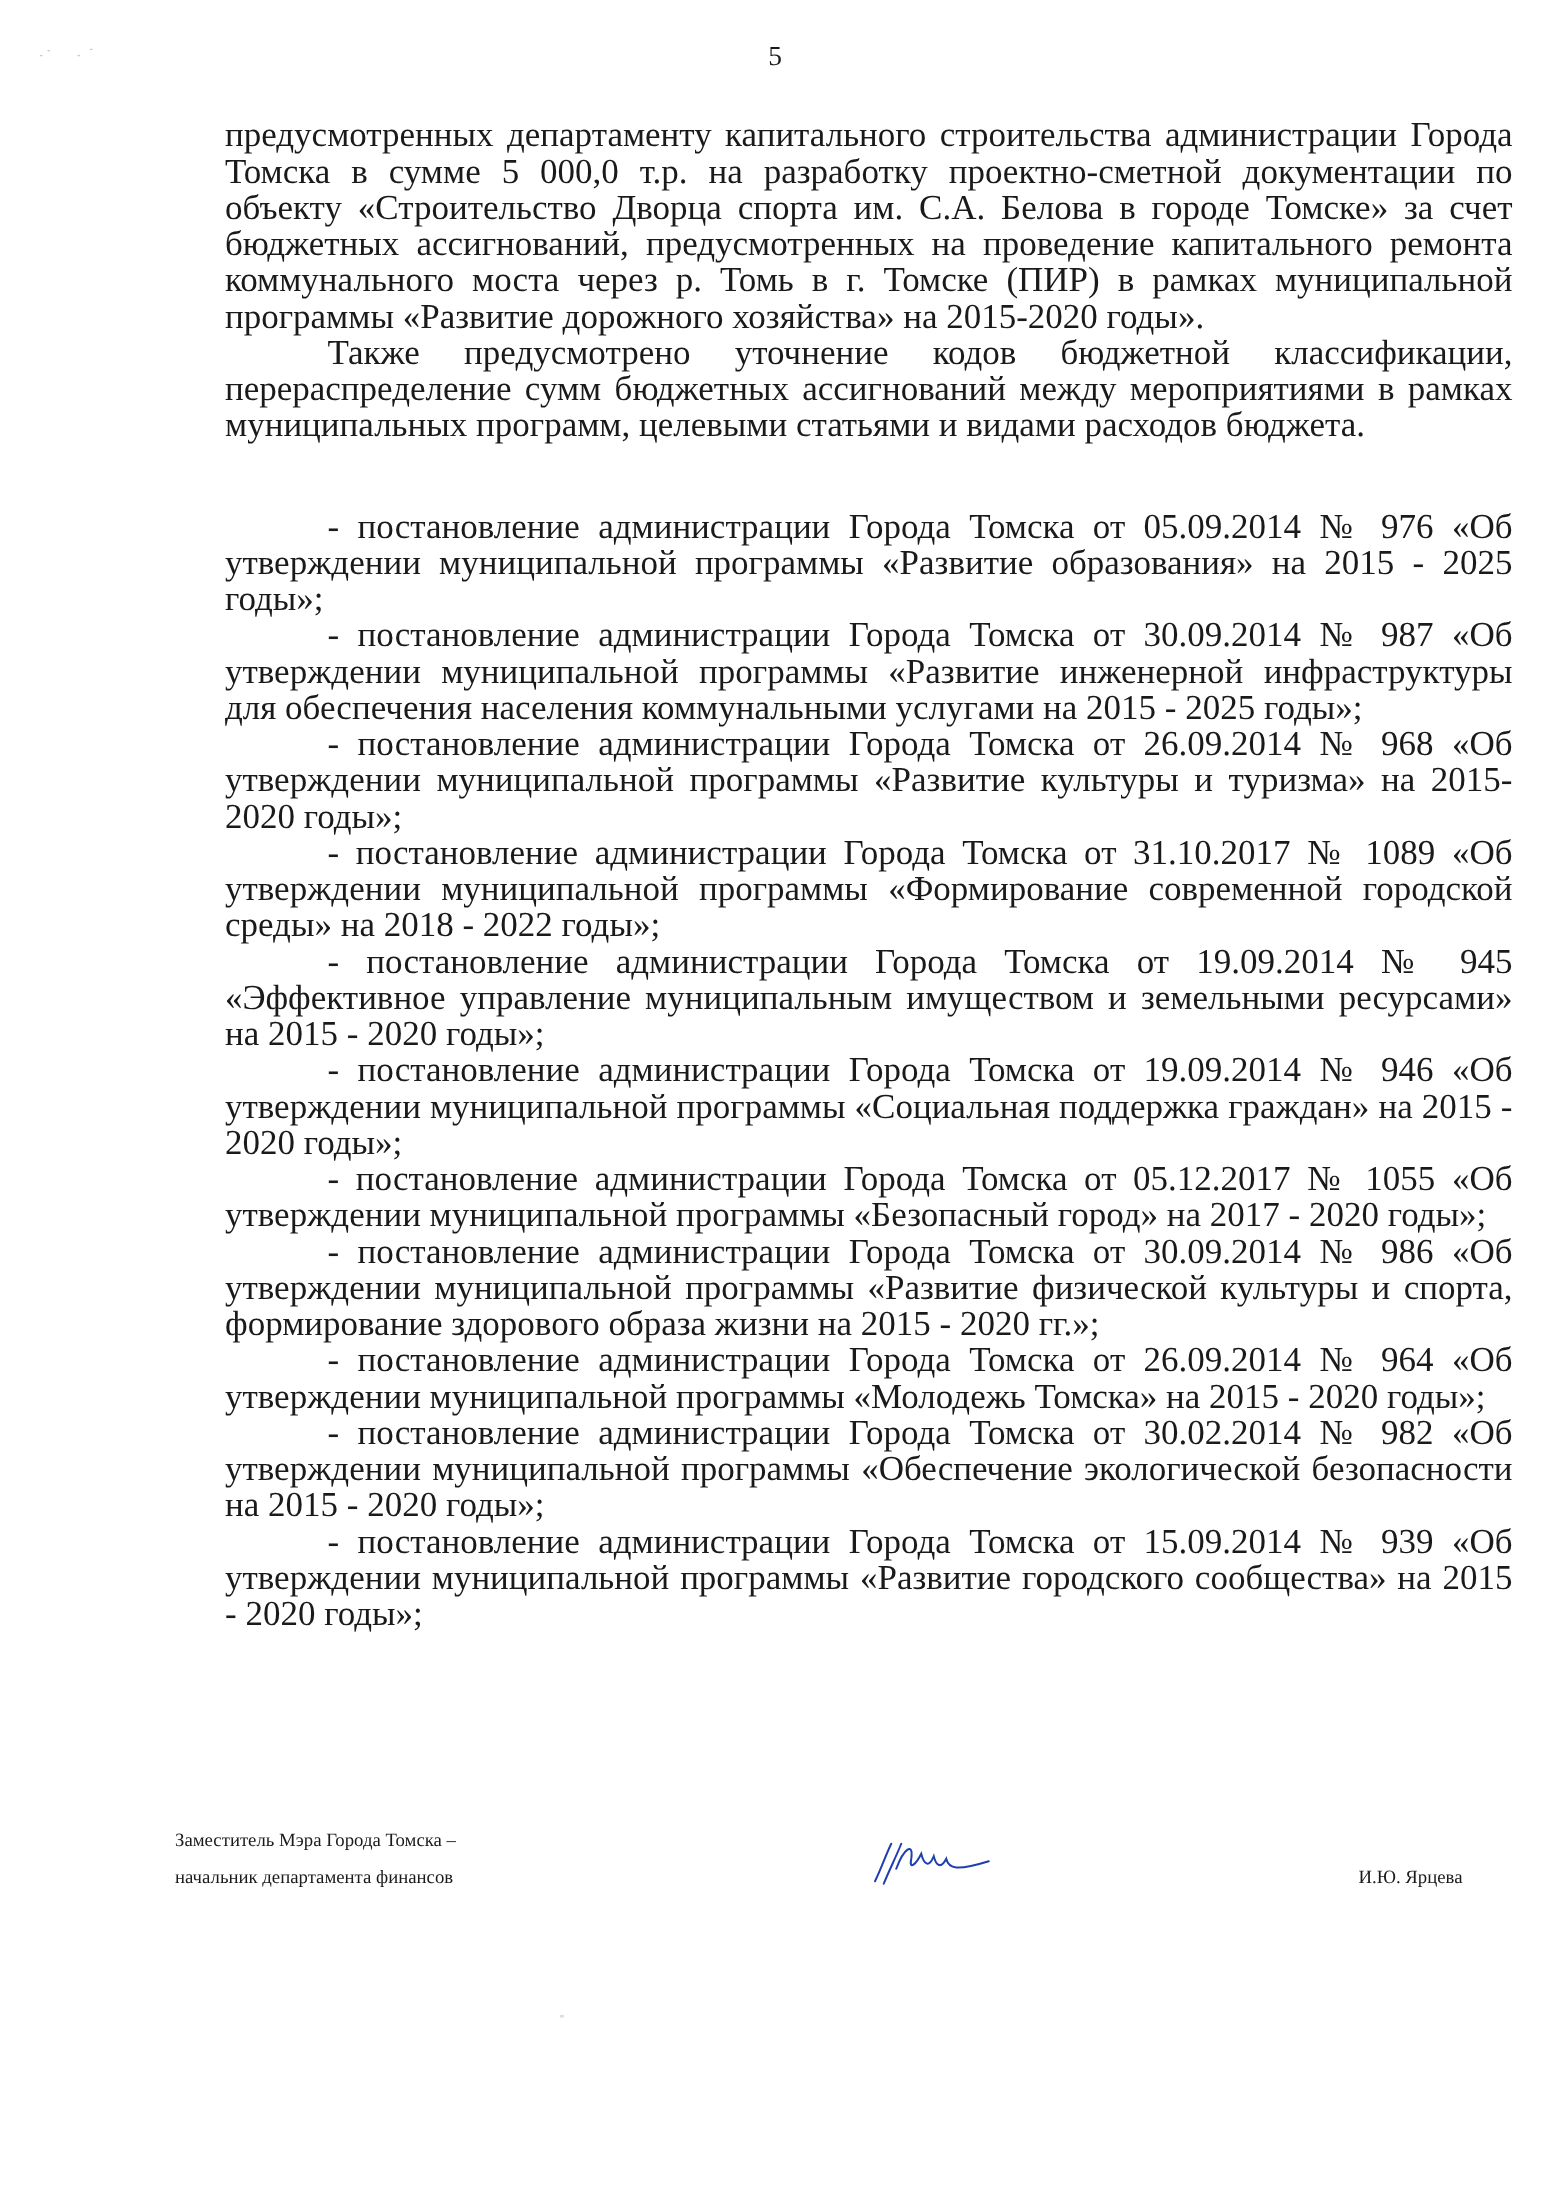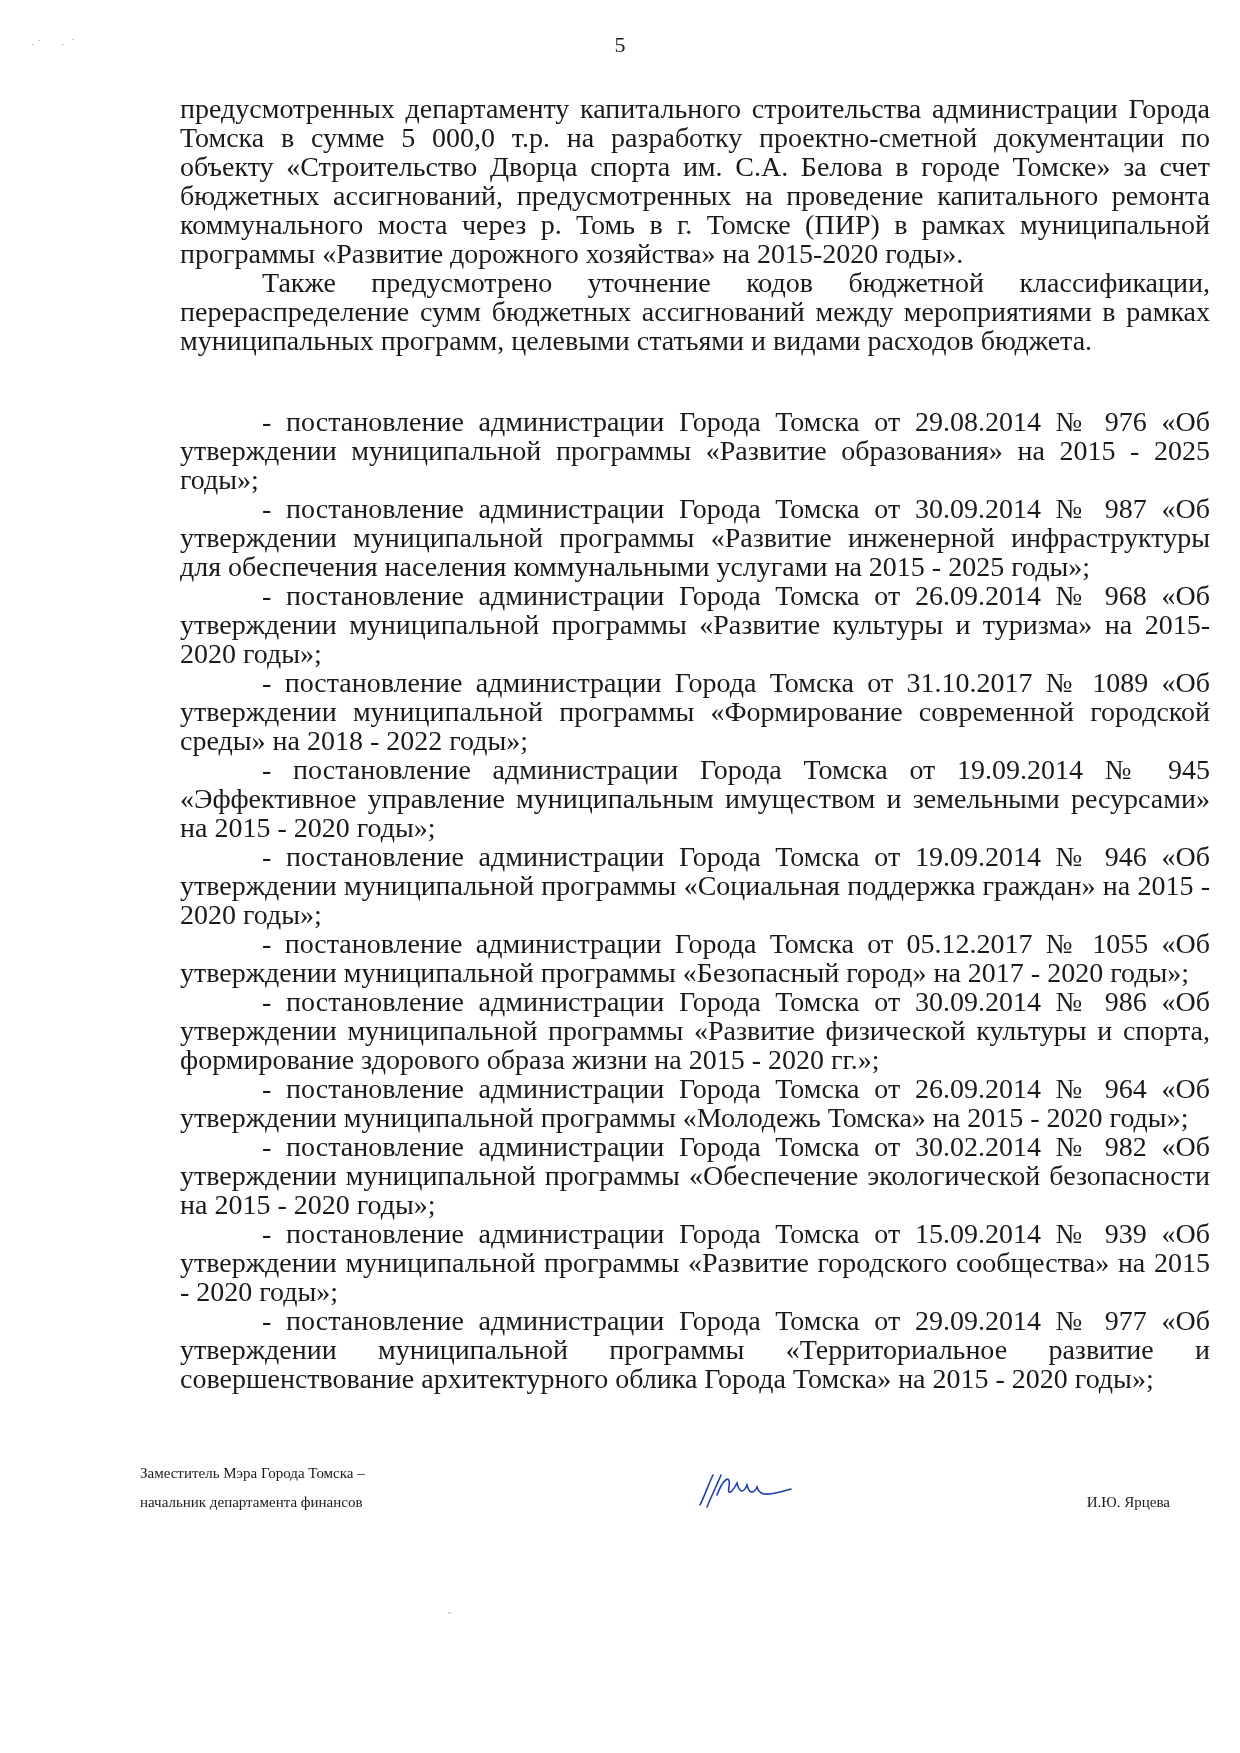--- a/index.html
+++ b/index.html
@@ -41,32 +41,31 @@
   <span style="left:44px;top:1px"></span>
 </div>
 
 <div class="page-number">5</div>
 
 <div class="content">
   <p>предусмотренных департаменту капитального строительства администрации Города Томска в сумме 5 000,0 т.р. на разработку проектно-сметной документации по объекту «Строительство Дворца спорта им. С.А. Белова в городе Томске» за счет бюджетных ассигнований, предусмотренных на проведение капитального ремонта коммунального моста через р. Томь в г. Томске (ПИР) в рамках муниципальной программы «Развитие дорожного хозяйства» на 2015-2020 годы».</p>
   <p class="indent">Также предусмотрено уточнение кодов бюджетной классификации, перераспределение сумм бюджетных ассигнований между мероприятиями в рамках муниципальных программ, целевыми статьями и видами расходов бюджета.</p>
   <div class="gap"></div>
   <div>
-    <p class="item">-  постановление администрации Города Томска от 29.08.2014 № 976 «Об утверждении муниципальной программы «Развитие образования» на 2015 - 2025 годы»;</p>
+    <p class="item">-  постановление администрации Города Томска от 05.09.2014 № 976 «Об утверждении муниципальной программы «Развитие образования» на 2015 - 2025 годы»;</p>
     <p class="item">-  постановление администрации Города Томска от 30.09.2014 № 987 «Об утверждении муниципальной программы «Развитие инженерной инфраструктуры для обеспечения населения коммунальными услугами на 2015 - 2025 годы»;</p>
     <p class="item">-  постановление администрации Города Томска от 26.09.2014 № 968 «Об утверждении муниципальной программы «Развитие культуры и туризма» на 2015-2020 годы»;</p>
     <p class="item">- постановление администрации Города Томска от 31.10.2017 № 1089 «Об утверждении муниципальной программы «Формирование современной городской среды» на 2018 - 2022 годы»;</p>
     <p class="item">-  постановление администрации Города Томска от 19.09.2014 № 945 «Эффективное управление муниципальным имуществом и земельными ресурсами» на 2015 - 2020 годы»;</p>
     <p class="item">-  постановление администрации Города Томска от 19.09.2014 № 946 «Об утверждении муниципальной программы «Социальная поддержка граждан» на 2015 - 2020 годы»;</p>
     <p class="item">- постановление администрации Города Томска от 05.12.2017 № 1055 «Об утверждении муниципальной программы «Безопасный город» на 2017 - 2020 годы»;</p>
     <p class="item">- постановление администрации Города Томска от 30.09.2014 № 986 «Об утверждении муниципальной программы «Развитие физической культуры и спорта, формирование здорового образа жизни на 2015 - 2020 гг.»;</p>
     <p class="item">- постановление администрации Города Томска от 26.09.2014 № 964 «Об утверждении муниципальной программы «Молодежь Томска» на 2015 - 2020 годы»;</p>
     <p class="item">- постановление администрации Города Томска от 30.02.2014 № 982 «Об утверждении муниципальной программы «Обеспечение экологической безопасности на 2015 - 2020 годы»;</p>
     <p class="item">- постановление администрации Города Томска от 15.09.2014 № 939 «Об утверждении муниципальной программы «Развитие городского сообщества» на 2015 - 2020 годы»;</p>
-    <p class="item">- постановление администрации Города Томска от 29.09.2014 № 977 «Об утверждении муниципальной программы «Территориальное развитие и совершенствование архитектурного облика Города Томска» на 2015 - 2020 годы»;</p>
   </div>
 </div>
 
 <div class="signature-block">
   <div class="sig-title">
     <div>Заместитель Мэра Города Томска –</div>
     <div>начальник департамента финансов</div>
   </div>
   <svg class="sig-scribble" viewBox="0 0 100 50">
     <path d="M5 40 C10 30, 14 18, 18 10 M12 42 C16 32, 22 20, 26 10 M22 30 C28 14, 36 8, 34 22 C32 32, 38 26, 42 18 C44 26, 48 30, 52 20 C54 28, 58 30, 62 22 C64 30, 70 32, 96 24" fill="none" stroke="#1f3fb0" stroke-width="1.6" stroke-linecap="round"></path>

